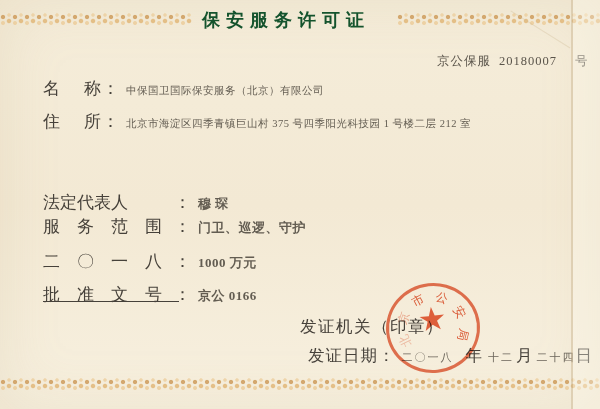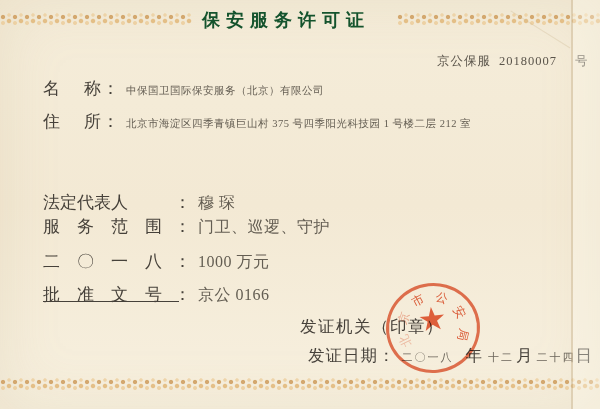--- a/index.html
+++ b/index.html
@@ -46,21 +46,21 @@
   .license-line .number{margin:0 10px 16px 8px;letter-spacing:1px;}
   .license-line .suffix{margin-left:8px;}
 
   .row{position:absolute;left:43px;display:flex;align-items:baseline;color:#46413a;}
   .row .lbl{display:flex;justify-content:space-between;font-size:17px;}
   .row .lbl-wide{width:130px;}
   .row .lbl-short{width:58px;}
   .row .colon{font-size:17px;margin-left:1px;}
   .row .val{color:#635d52;margin-left:7px;letter-spacing:.5px;}
   .val-small{font-size:10.5px;text-align:center;}
-  .val-mid{font-size:16px;}
+  .val-mid{font-size:13px;font-weight:bold;}
 
   .r-name{top:77px;}
   .r-addr{top:110px;}
   .r-legal{top:177px;}
   .r-scope{top:215px;}
   .r-capital{top:250px;}
   .r-approval{top:283px;}
 
   .issuer{position:absolute;left:300px;top:316px;font-size:16.5px;color:#46413a;letter-spacing:1.5px;}
   .dateline{position:absolute;left:308px;top:345px;display:flex;align-items:baseline;color:#46413a;}

